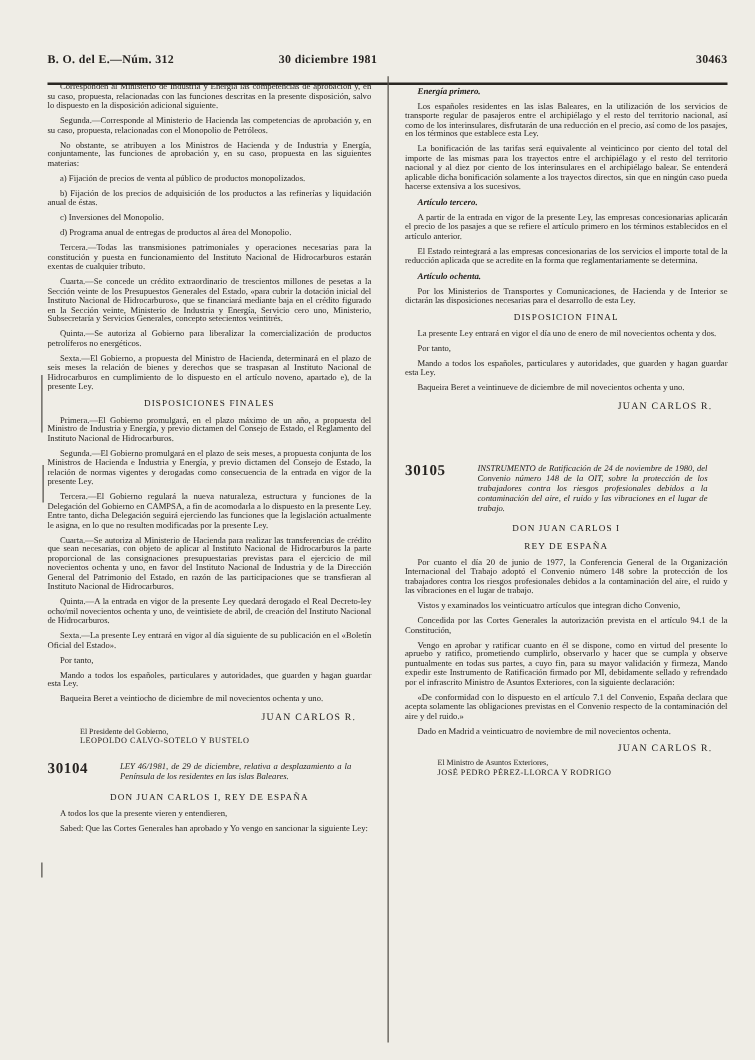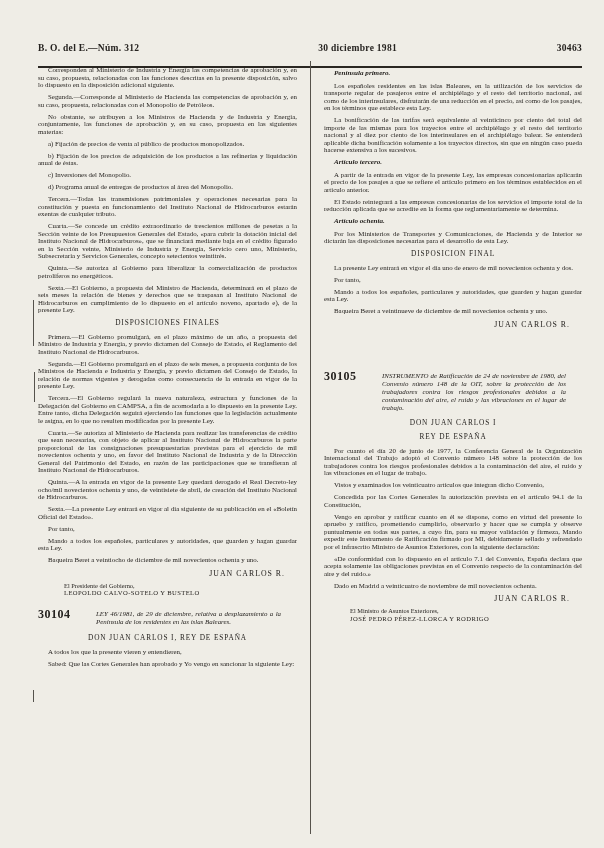--- a/index.html
+++ b/index.html
@@ -15,21 +15,21 @@
 
   
   .masthead {
     position: absolute; top: 43px; left: 38px; right: 22px;
     display: flex; align-items: flex-end;
     font-weight: bold; font-size: 9.5px; letter-spacing: 0.3px;
     border-bottom: 2.5px solid #2a2722;
     padding-bottom: 13px;
   }
   .masthead .m-left  { width: 34%; text-align: left; }
-  .masthead .m-center{ width: 32%; text-align: right; }
+  .masthead .m-center{ width: 32%; text-align: left; }
   .masthead .m-right { width: 34%; text-align: right; }
 
   
   .columns {
     position: absolute; top: 61px; left: 38px; right: 22px; bottom: 14px;
     display: flex;
   }
   .col { width: 50%; box-sizing: border-box; padding-top: 5px; }
   .col-left  { padding-right: 13px; }
   .col-right { padding-left: 13px; border-left: 1px solid #56524b; }
@@ -120,21 +120,21 @@
         </div>
         <div class="law-item">
           <div class="law-number">30104</div>
           <div class="law-title">LEY 46/1981, de 29 de diciembre, relativa a desplazamiento a la Península de los residentes en las islas Baleares.</div>
         </div>
         <p class="center-heading">DON JUAN CARLOS I, REY DE ESPAÑA</p>
         <p class="para">A todos los que la presente vieren y entendieren,</p>
         <p class="para">Sabed: Que las Cortes Generales han aprobado y Yo vengo en sancionar la siguiente Ley:</p>
       </div>
     <div class="col col-right" id="col-right">
-        <p class="article-heading">Península primero.</p>
+        <p class="article-heading">Energía primero.</p>
         <p class="para">Los españoles residentes en las islas Baleares, en la utilización de los servicios de transporte regular de pasajeros entre el archipiélago y el resto del territorio nacional, así como de los interinsulares, disfrutarán de una reducción en el precio, así como de los pasajes, en los términos que establece esta Ley.</p>
         <p class="para">La bonificación de las tarifas será equivalente al veinticinco por ciento del total del importe de las mismas para los trayectos entre el archipiélago y el resto del territorio nacional y al diez por ciento de los interinsulares en el archipiélago balear. Se entenderá aplicable dicha bonificación solamente a los trayectos directos, sin que en ningún caso pueda hacerse extensiva a los sucesivos.</p>
         <p class="article-heading">Artículo tercero.</p>
         <p class="para">A partir de la entrada en vigor de la presente Ley, las empresas concesionarias aplicarán el precio de los pasajes a que se refiere el artículo primero en los términos establecidos en el artículo anterior.</p>
         <p class="para">El Estado reintegrará a las empresas concesionarias de los servicios el importe total de la reducción aplicada que se acredite en la forma que reglamentariamente se determina.</p>
         <p class="article-heading">Artículo ochenta.</p>
         <p class="para">Por los Ministerios de Transportes y Comunicaciones, de Hacienda y de Interior se dictarán las disposiciones necesarias para el desarrollo de esta Ley.</p>
         <p class="center-heading">DISPOSICION FINAL</p>
         <p class="para">La presente Ley entrará en vigor el día uno de enero de mil novecientos ochenta y dos.</p>
         <p class="para">Por tanto,</p>

